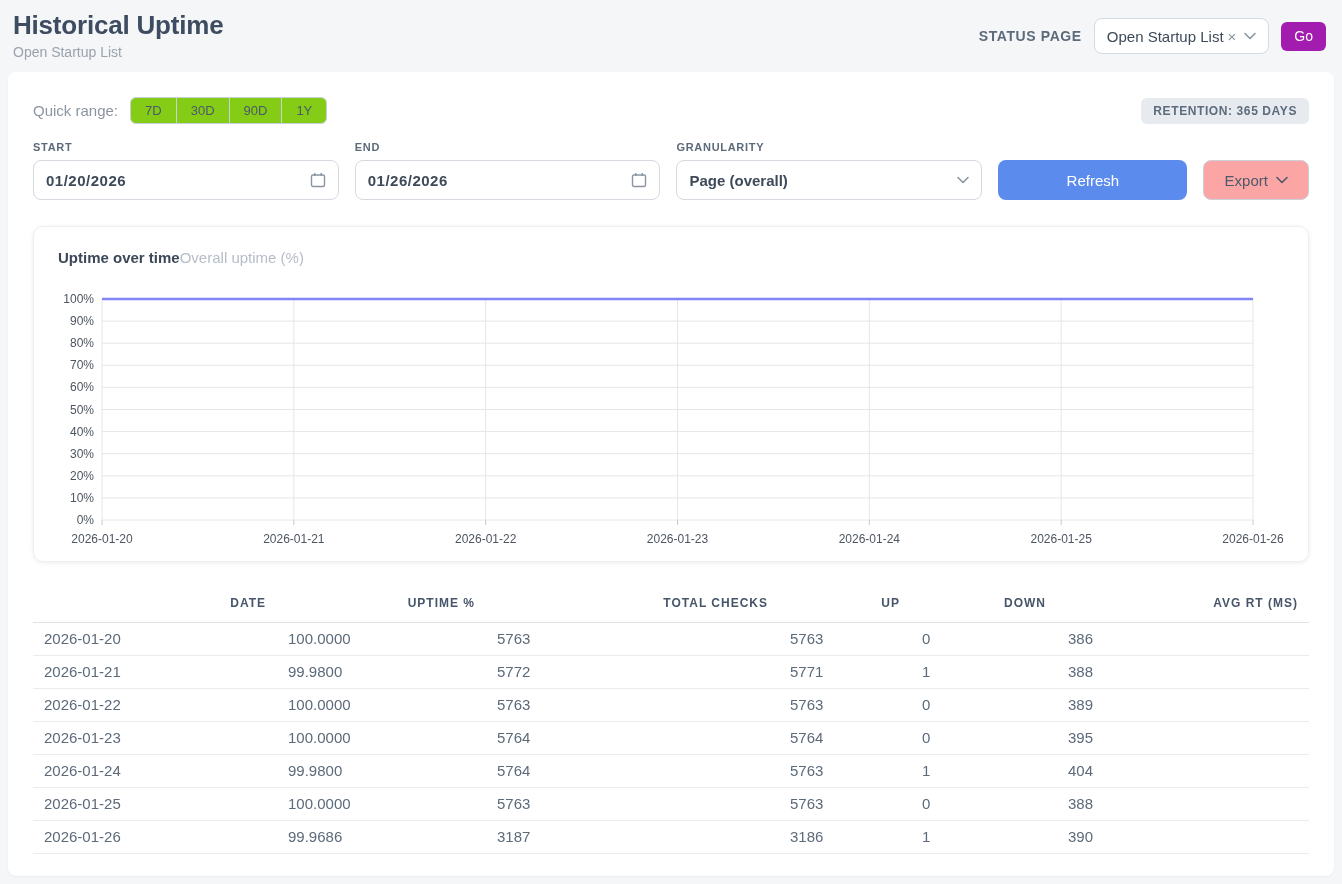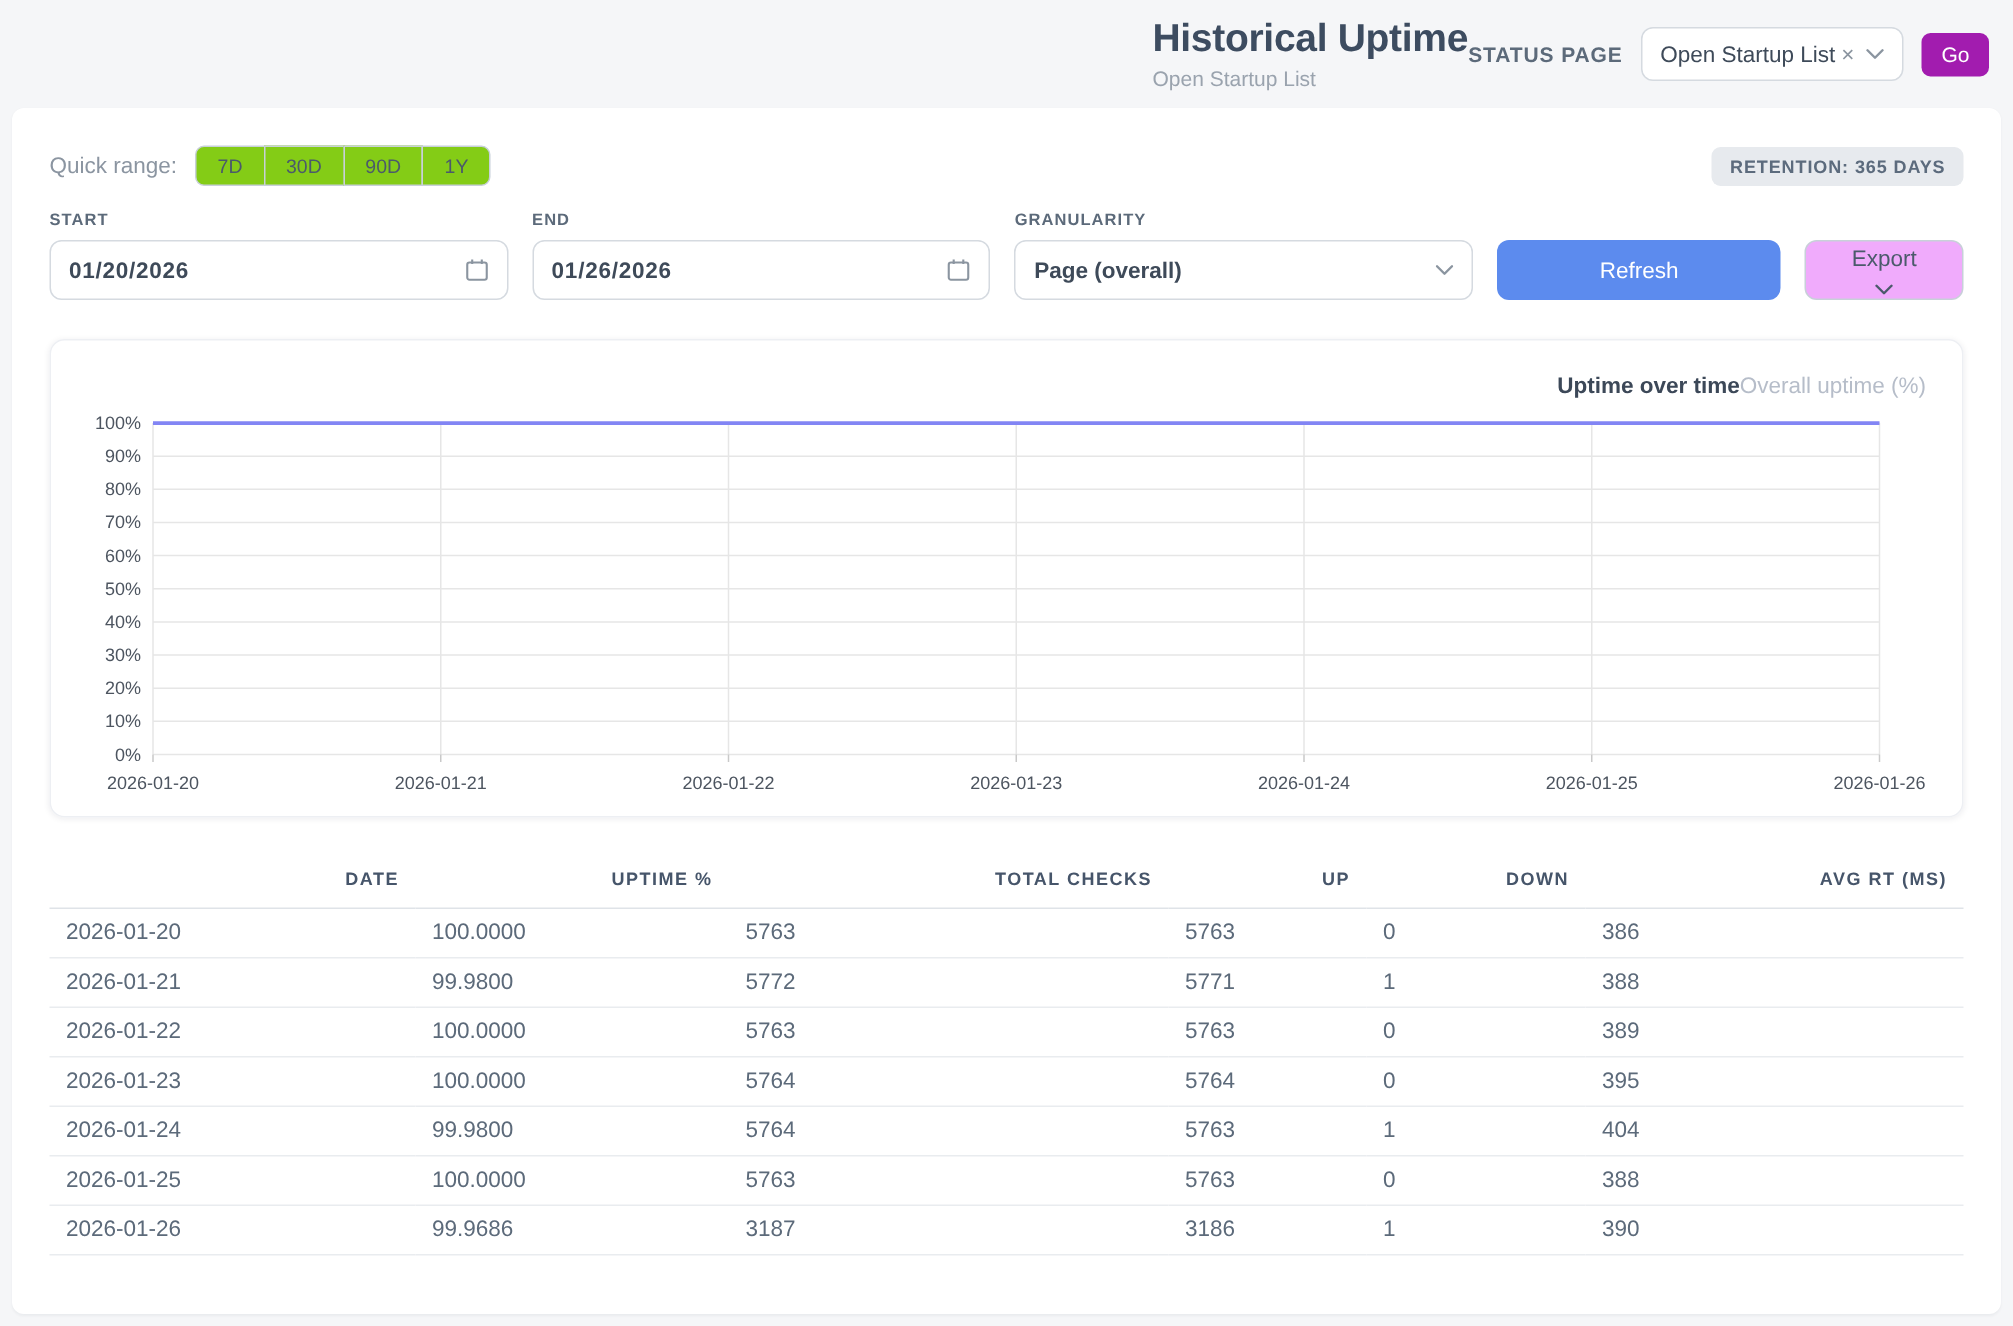--- a/index.html
+++ b/index.html
@@ -5,21 +5,21 @@
   * { box-sizing: border-box; margin: 0; padding: 0; }
   html, body { width: 1342px; height: 884px; overflow: hidden; }
   body {
     font-family: "Liberation Sans", sans-serif;
     background: #f5f6f8;
     color: #3d4d60;
   }
 
   
   .top-header {
-    display: flex; justify-content: flex-end; align-items: flex-start;
+    display: flex; justify-content: space-between; align-items: flex-start;
     padding: 10px 16px 12px 13px;
   }
   .page-title { font-size: 26px; font-weight: 700; color: #3d4c60; letter-spacing: -0.2px; }
   .page-subtitle { font-size: 14px; color: #9aa3ae; margin-top: 3px; }
   .header-right { display: flex; align-items: center; gap: 12px; margin-top: 8px; }
   .status-page-label { font-size: 14px; font-weight: 600; color: #5c6a7a; letter-spacing: 0.6px; }
   .status-select {
     display: flex; align-items: center; gap: 8px;
     height: 36px; padding: 0 12px; background: #fff;
     border: 1px solid #d5dae0; border-radius: 8px;
@@ -71,33 +71,33 @@
     cursor: pointer;
     font-weight: bold;
   }
   .input-box .val { letter-spacing: 0.5px; }
   .refresh-btn {
     width: 190px; height: 40px; background: #5c8bee; color: #fff;
     border: none; border-radius: 8px; font-size: 15px; cursor: pointer;
     font-family: inherit;
   }
   .export-btn {
-    width: 106px; height: 40px; background: #f0abfc; color: #4b5a6b;
+    width: 106px; height: 40px; background: #fca5a5; color: #4b5a6b;
     border: 1px solid #c8d0d9; border-radius: 8px; font-size: 15px;
     cursor: pointer; display: flex; align-items: center; justify-content: center;
-    gap: 8px; font-family: inherit; flex-direction: column;
+    gap: 8px; font-family: inherit;
   }
 
   
   .chart-card {
     margin-top: 26px; border: 1px solid #edeff3; border-radius: 10px;
     box-shadow: 0 1px 4px rgba(20,30,50,.08);
     padding: 22px 24px 8px;
   }
-  .chart-head { display: flex; justify-content: flex-end; align-items: center; margin-bottom: 8px; }
+  .chart-head { display: flex; justify-content: flex-start; align-items: center; margin-bottom: 25px; }
   .chart-title { font-size: 15px; font-weight: 700; color: #3c4858; }
   .chart-legend { font-size: 15px; color: #b6bdc9; }
   .chart-svg { display: block; }
   .chart-svg text { font-family: "Liberation Sans", sans-serif; }
 
   
   .uptime-table { width: 100%; margin-top: 24px; border-collapse: collapse; table-layout: fixed; }
   .uptime-table th {
     text-align: right; font-size: 12px; font-weight: 700; color: #46556a;
     letter-spacing: 1px; padding: 10px 11px 12px; border-bottom: 1px solid #dfe3e8;

